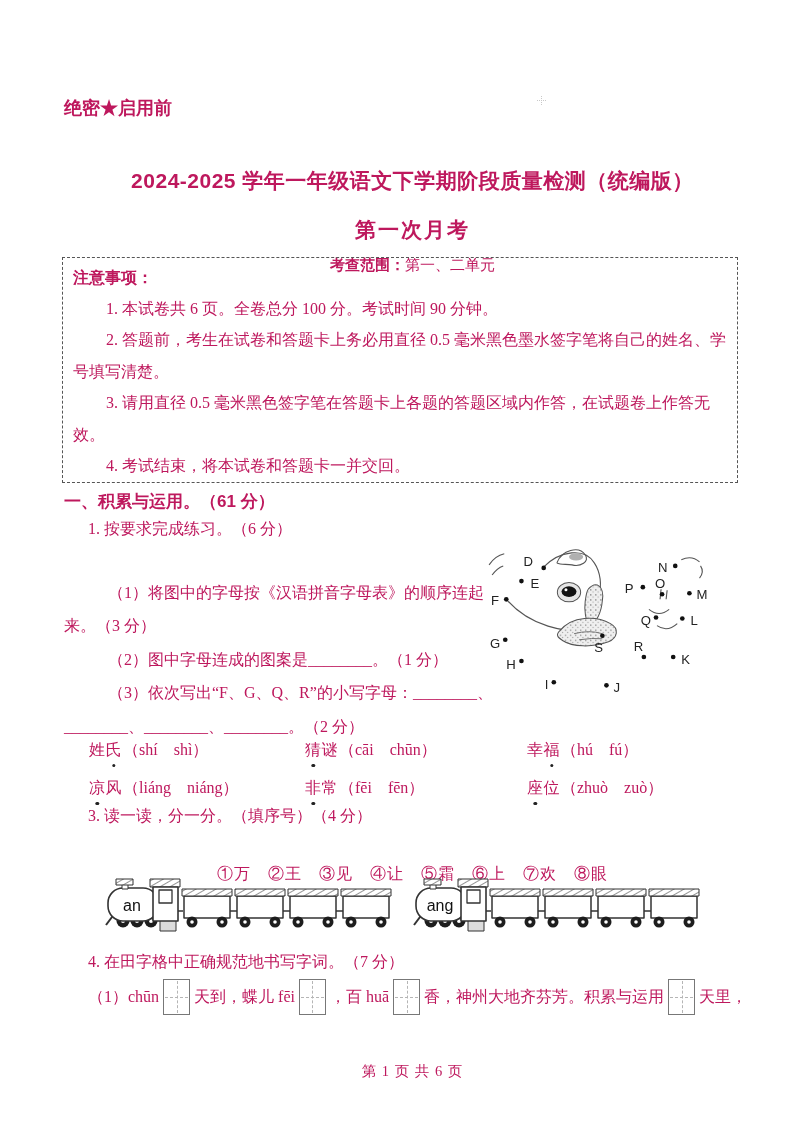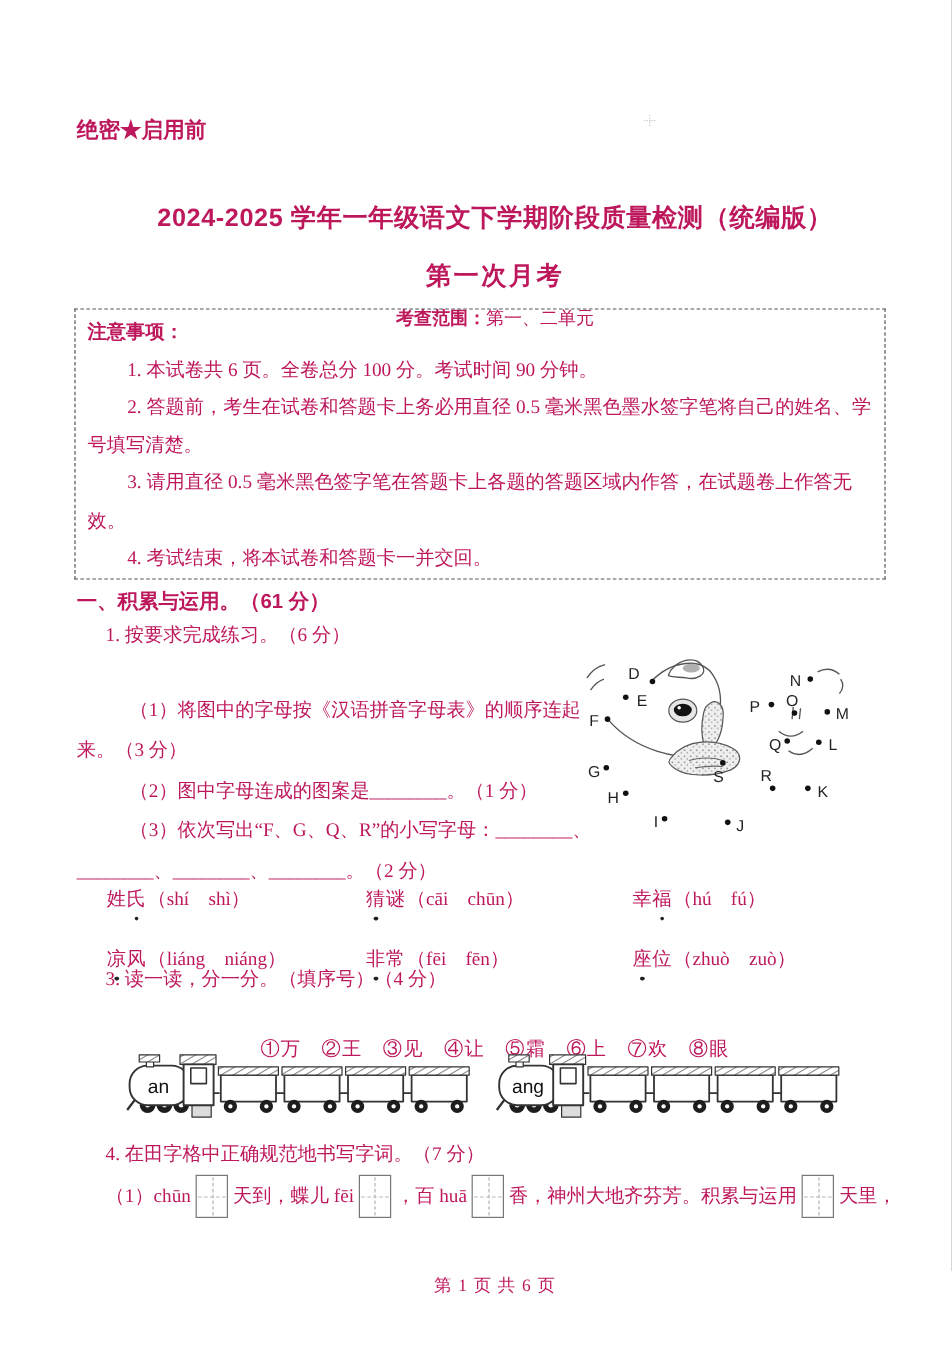--- a/index.html
+++ b/index.html
@@ -27,21 +27,21 @@
 
   #sec1{left:64px;top:490px;font-size:17px;font-weight:bold;}
   #q1h{left:88px;top:519px;font-size:16px;}
   #q1{left:64px;top:547px;width:450px;font-size:16px;margin-top:29px;}
   #q1 .ln{line-height:33.4px;white-space:nowrap;}
   #q1 .ind3{padding-left:44px;}
 
   #puzzle{left:483px;top:532px;}
 
   #q2h{left:88px;top:708px;font-size:16px;}
-  #q2grid{left:89px;top:736px;width:648px;display:grid;grid-template-columns:216px 222px 210px;row-gap:23px;font-size:16px;}
+  #q2grid{left:89px;top:736px;width:648px;display:grid;grid-template-columns:216px 222px 210px;row-gap:11px;font-size:16px;}
   .w-entry{line-height:27px;white-space:nowrap;}
   .zh{letter-spacing:.5px;}
   .dotted{position:relative;display:inline-block;}
   .dotted:after{content:"";position:absolute;left:50%;transform:translateX(-50%);bottom:-4px;width:3.4px;height:3.4px;border-radius:50%;background:#222;}
   .py{padding-left:1px;}
 
   #q3h{left:88px;top:806px;font-size:16px;}
   #q3opts{top:836px;font-size:16px;letter-spacing:1px;}
   #trains{left:95px;top:866px;}
 

